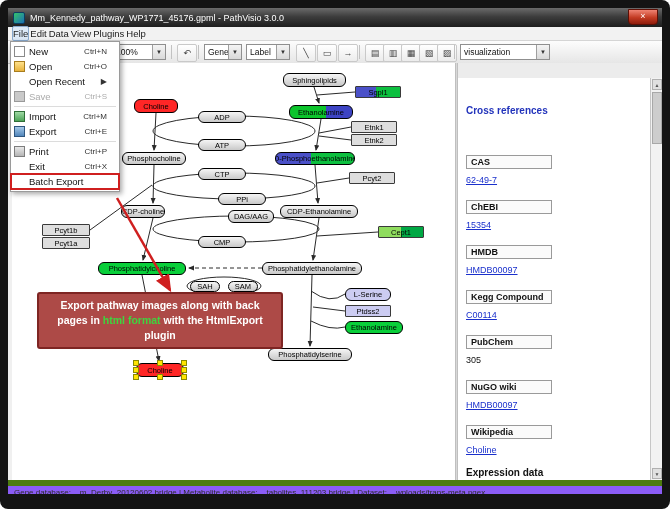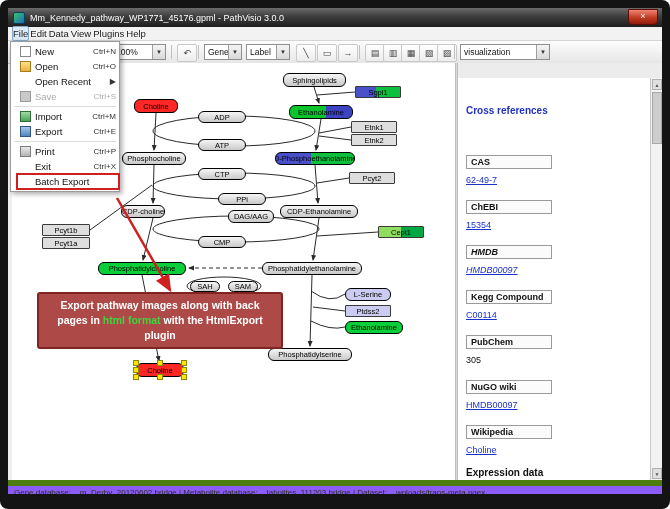--- a/index.html
+++ b/index.html
@@ -66,21 +66,21 @@
 
   
   .annotation{position:absolute;left:37px;top:292px;width:246px;min-height:49px;z-index:6;
     border-radius:3px;padding:4px 8px;box-sizing:border-box;display:flex;align-items:center;
     text-align:center;font-weight:bold;font-size:10.5px;line-height:15px;color:#fff;}
   .annotation p{margin:0;width:100%;}
 
   
   .filemenu{position:absolute;left:10px;top:41px;width:108px;background:#fff;z-index:10;
     border:1px solid #9a9a9a;box-shadow:2px 2px 5px rgba(0,0,0,.35);padding:2px 0;}
-  .mitem{height:15px;display:flex;align-items:center;padding:0 3px 0 3px;margin-left:6px;}
+  .mitem{height:15px;display:flex;align-items:center;padding:0 12px 0 3px;}
   .mitem .mlabel{flex:1;font-size:9.5px;color:#111;margin-left:4px;}
   .mitem .msc{font-size:8px;color:#333;}
   .mitem.disabled .mlabel,.mitem.disabled .msc{color:#ababab;}
   .mitem.hl{outline:2px solid #cf1f1f;outline-offset:-1px;}
   .msep{height:1px;background:#dcdcdc;margin:2px 3px;}
 
   
   .sidepanel{position:absolute;left:450px;top:55px;width:204px;height:417px;background:#ececec;}
   .tabsrow{position:absolute;left:0;top:0;width:204px;height:15px;display:flex;align-items:flex-end;
     border-bottom:1px solid #9a9a9a;box-sizing:border-box;}
@@ -262,21 +262,21 @@
         <div class="panelheading">Cross references</div>
         <div id="refs">
             <div class="refsec" style="top: 77px;">
               <div class="refhead">CAS</div>
               <div class="reflink">62-49-7</div>
             </div>
             <div class="refsec" style="top: 122px;">
               <div class="refhead">ChEBI</div>
               <div class="reflink">15354</div>
             </div>
-            <div class="refsec" style="top: 167px; font-style: italic;">
+            <div class="refsec" style="top: 167px;">
               <div class="refhead">HMDB</div>
               <div class="reflink">HMDB00097</div>
             </div>
             <div class="refsec" style="top: 212px;">
               <div class="refhead">Kegg Compound</div>
               <div class="reflink">C00114</div>
             </div>
             <div class="refsec" style="top: 257px;">
               <div class="refhead">PubChem</div>
               <div class="refval">305</div>

